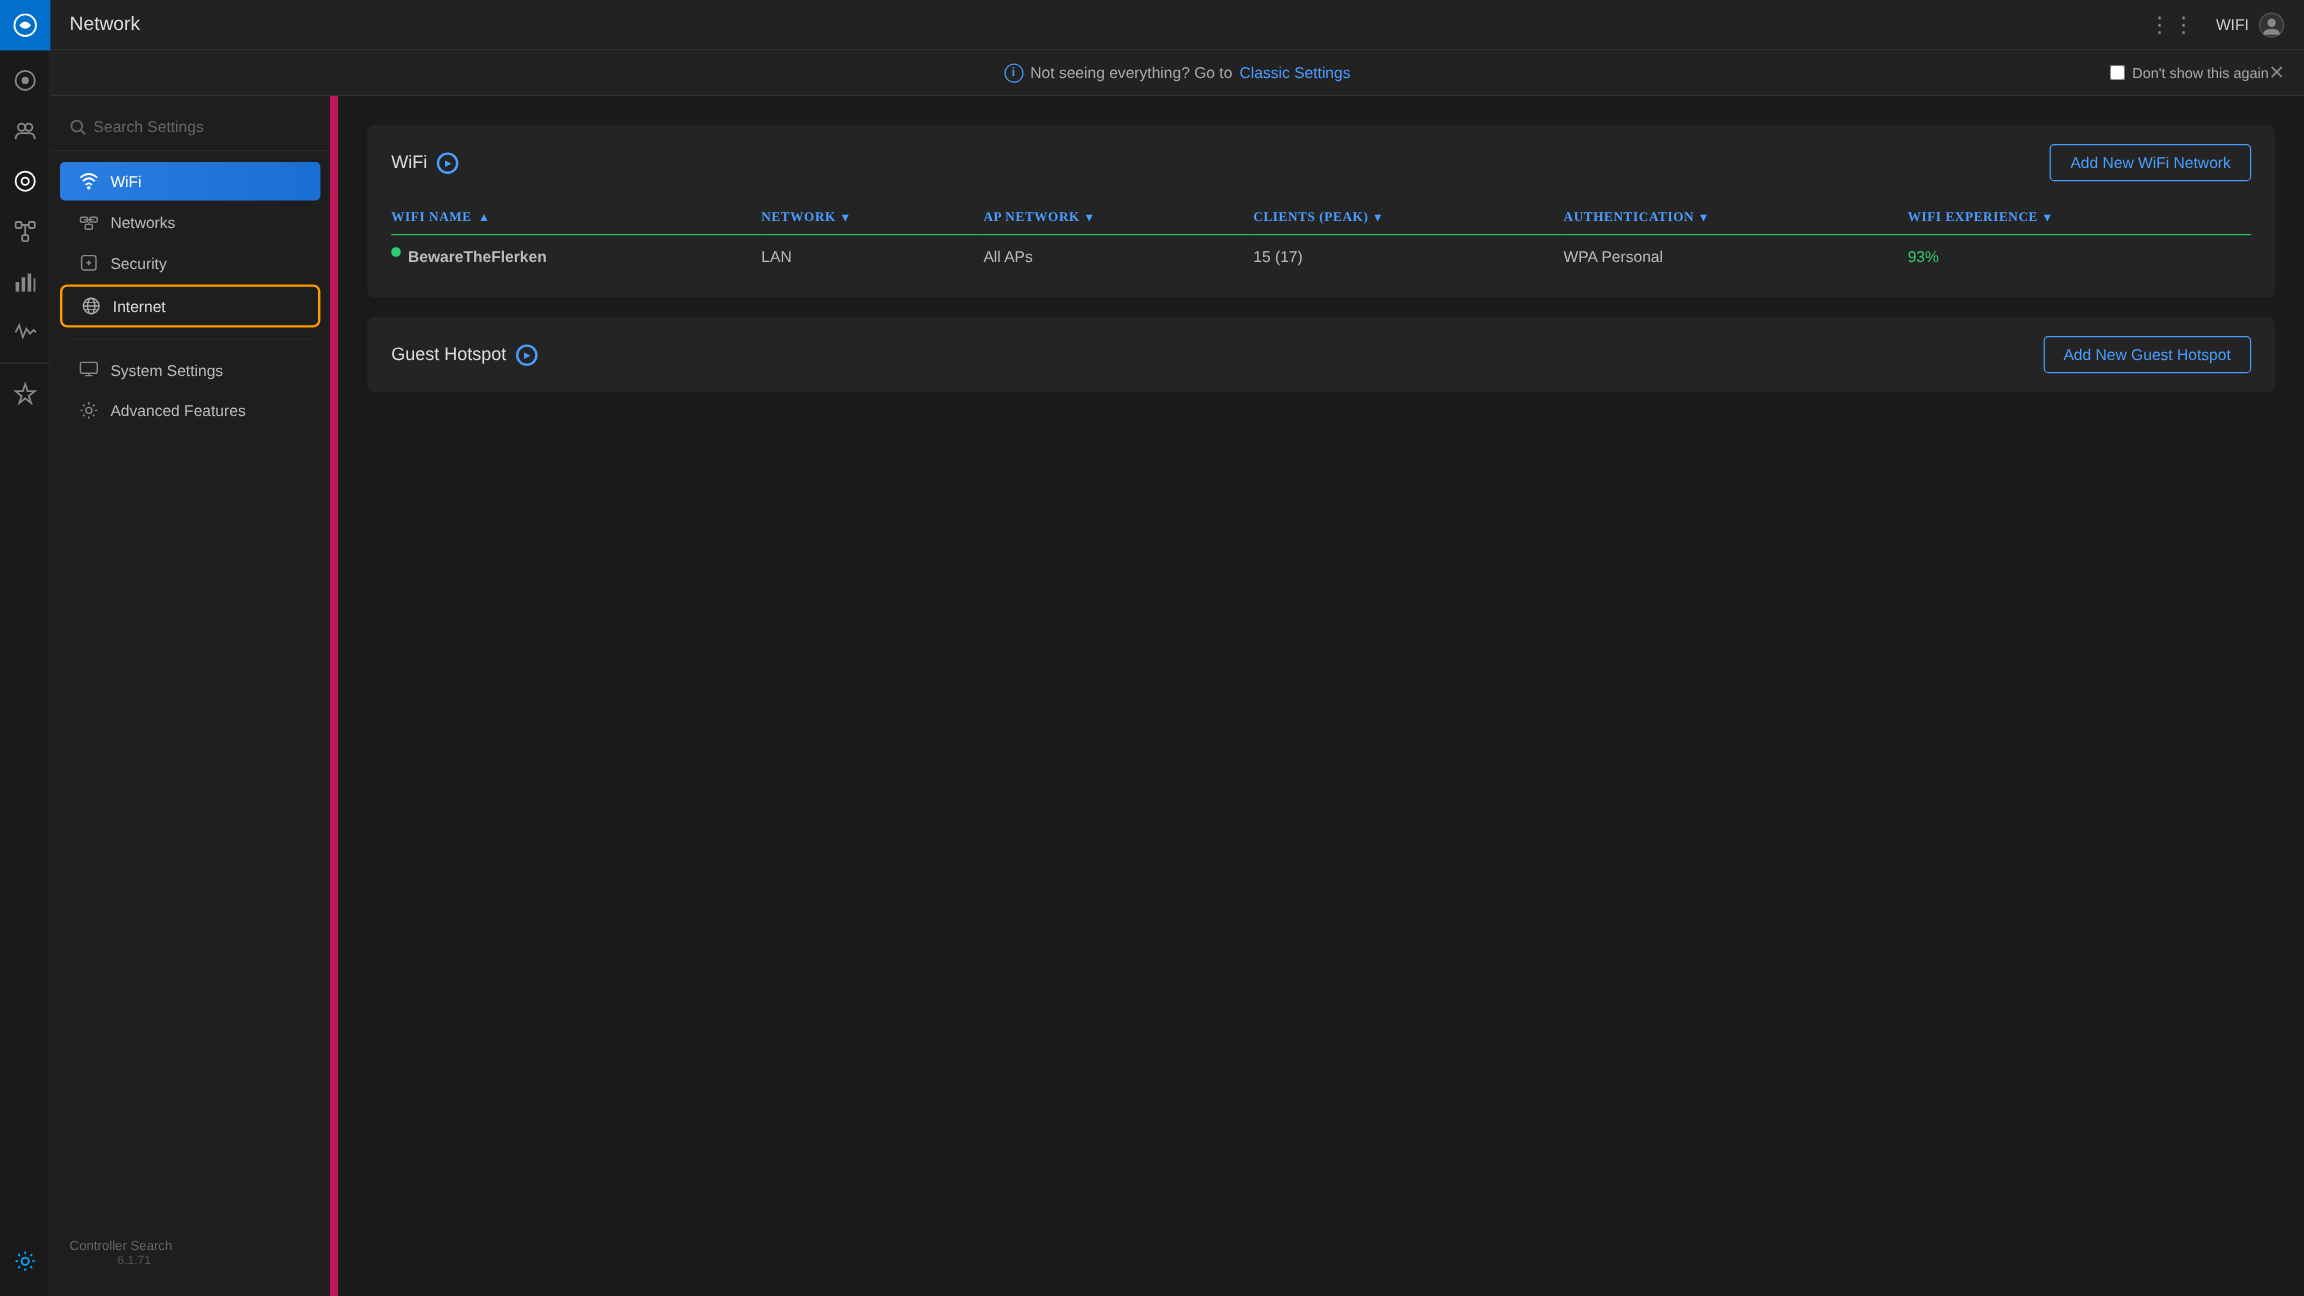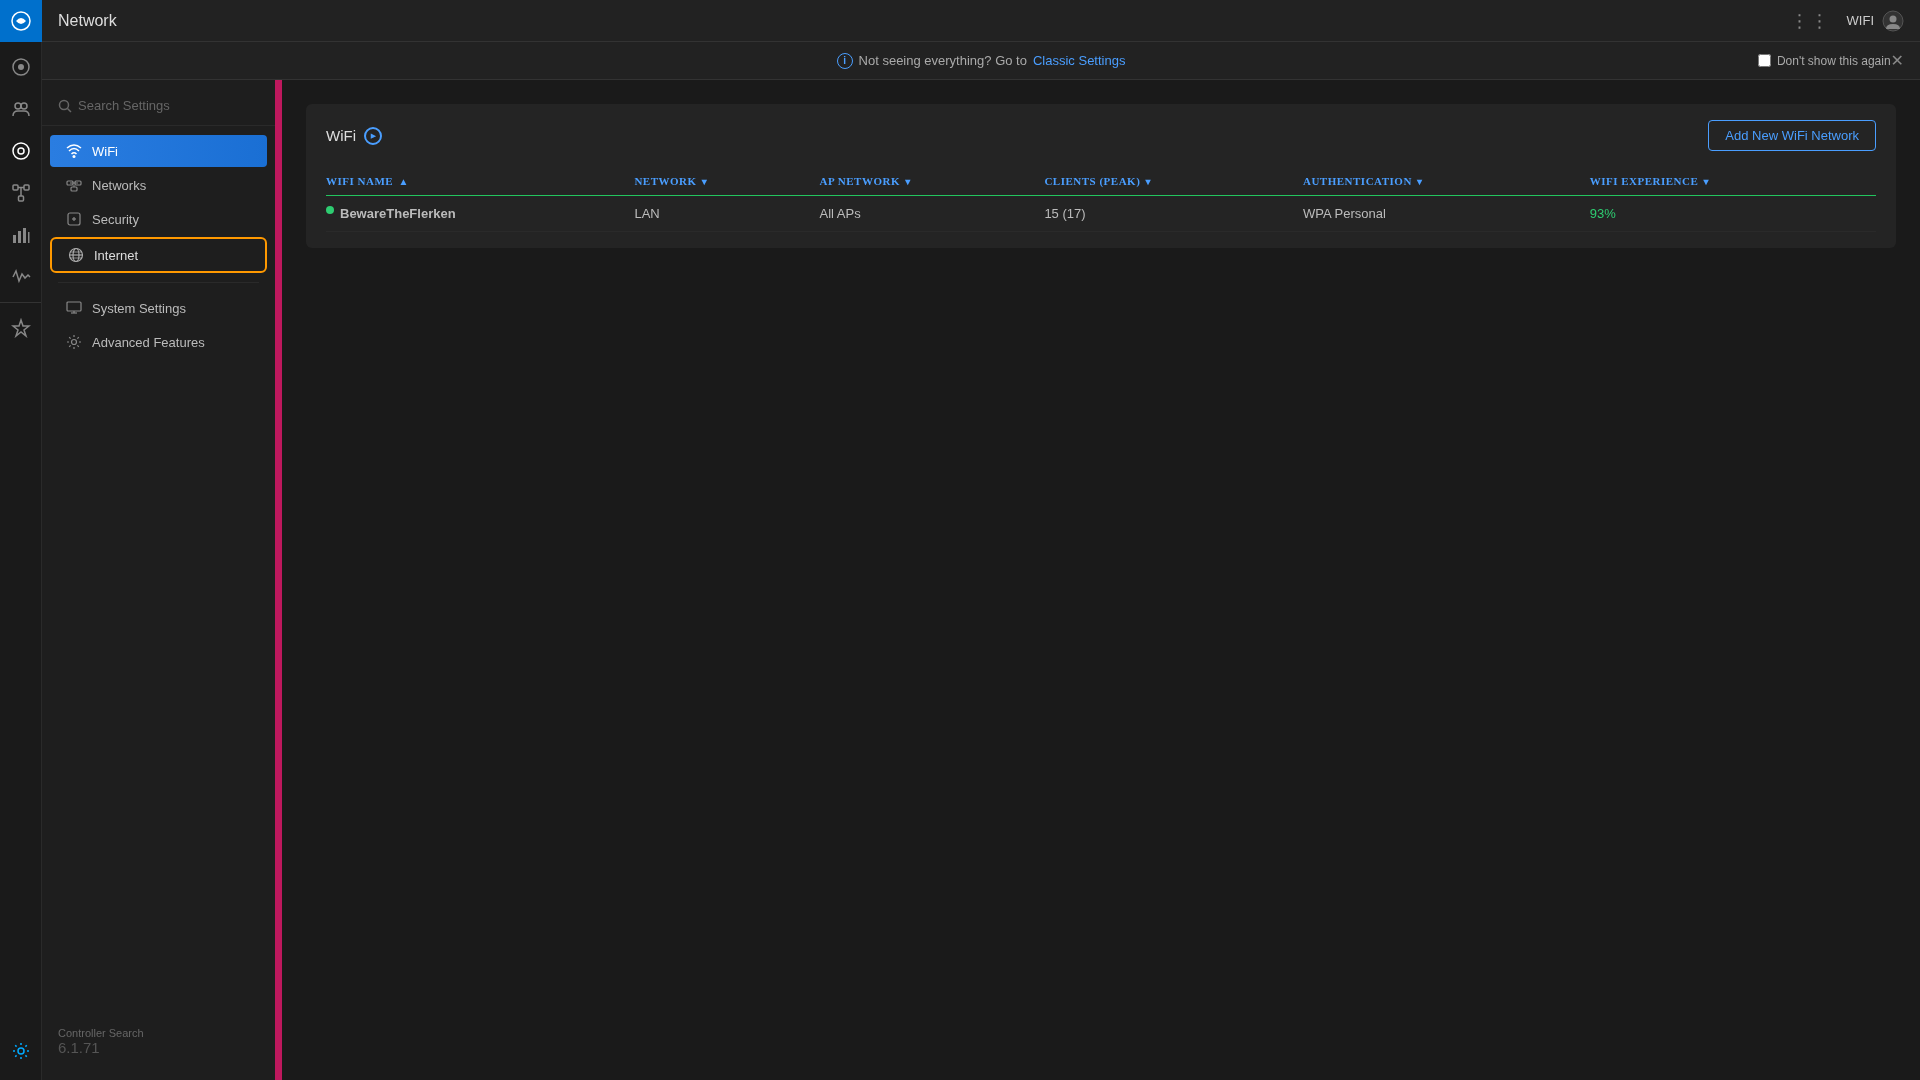--- a/index.html
+++ b/index.html
@@ -192,22 +192,23 @@
       margin-top: auto;
       padding: 12px 16px;
       font-size: 11px;
       color: #555;
     }
     .sidebar-footer .label {
       font-size: 11px;
       color: #666;
     }
     .sidebar-footer .version {
-      font-size: 15px;
+      font-size: 10px;
       color: #555;
+      margin-left: 40px;
     }
 
     
     .main-content {
       flex: 1;
       padding: 24px;
       overflow-y: auto;
       background: #1a1a1a;
     }
 
@@ -552,16 +553,25 @@
                 <td>WPA Personal</td>
                 <td>
                   <span class="wifi-experience-val">93%</span>
                 </td>
               </tr>
             </tbody>
           </table>
         </div>
       </div>
 
+      <div class="card">
+        <div class="card-header">
+          <div class="card-title">
+            <span>Guest Hotspot</span>
+            <div class="card-title-icon"></div>
+          </div>
+          <button class="btn-add">Add New Guest Hotspot</button>
+        </div>
+      </div>
 
     </div>
   </div>
 </div>
 
 </body></html>

